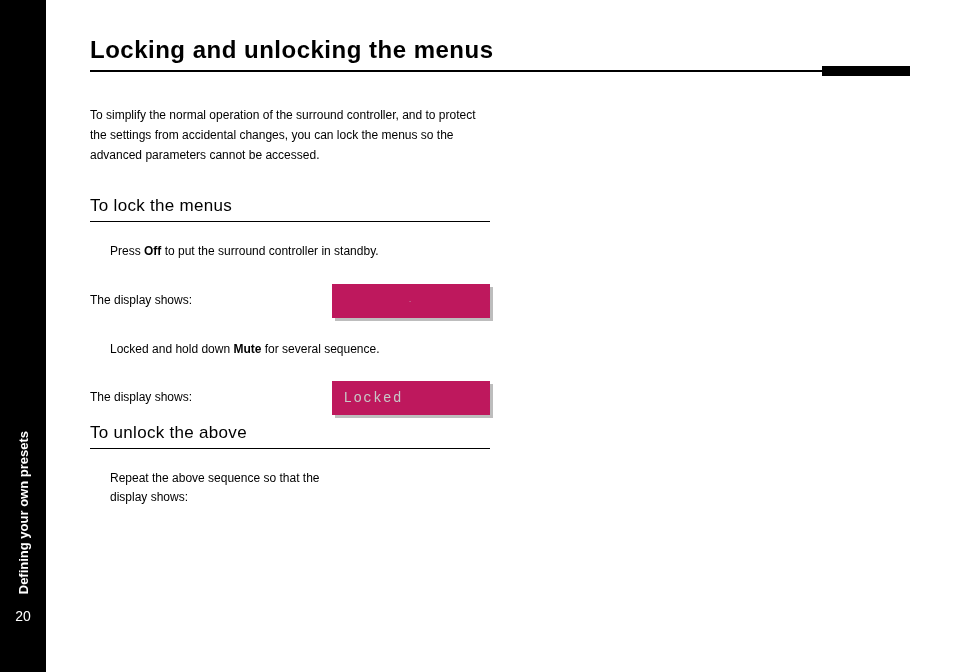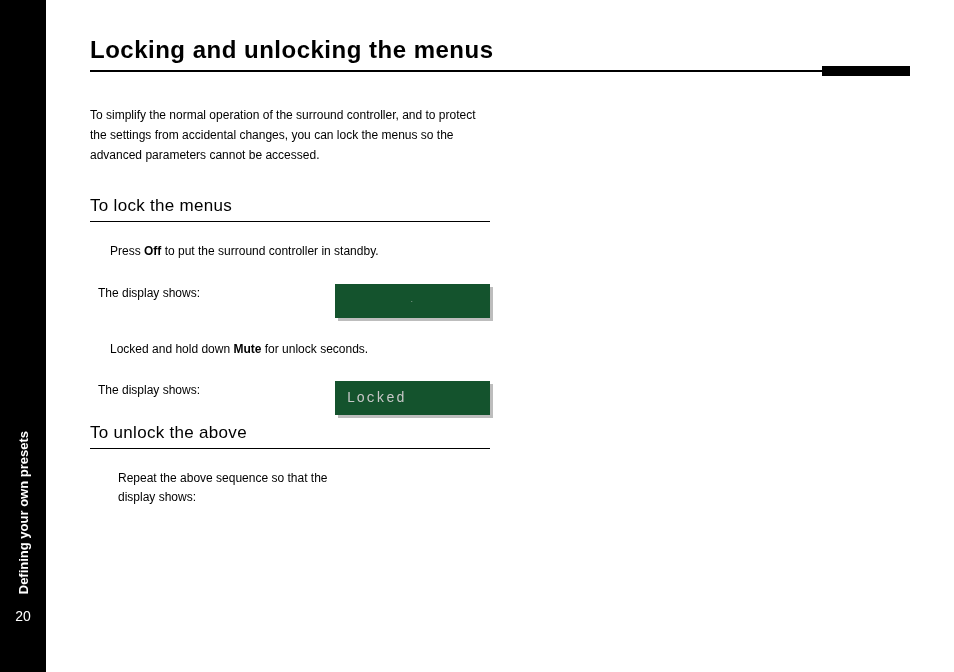--- a/index.html
+++ b/index.html
@@ -80,34 +80,34 @@
   .step {
     font-size: 12px;
     line-height: 1.6;
     margin-left: 20px;
     margin-bottom: 22px;
     margin-top: 16px;
   }
   .step strong { font-weight: bold; }
   .display-row {
     display: flex;
+    align-items: center;
     margin-bottom: 22px;
-    margin-left: 8px;
   }
   .display-text {
     font-size: 12px;
     line-height: 1.6;
     width: 250px;
     padding-right: 16px;
   }
   .display-text.indent { margin-left: 20px; width: 230px; }
   .lcd {
     width: 164px;
     height: 34px;
-    background: #14532d;
+    background: #be185d;
     box-shadow: 3px 3px 0 #bdbdbd;
     display: flex;
     align-items: center;
     padding-left: 12px;
     font-family: "Courier New", monospace;
     font-size: 14px;
     color: #c8c8c8;
     letter-spacing: 1.5px;
   }
   .lcd.dot { justify-content: center; padding-left: 0; }
@@ -143,21 +143,21 @@
       </p>
 
       <div class="display-row">
         <div class="display-text">The display shows:</div>
         <div class="lcd dot">
             <span>.</span>
           </div>
       </div>
 
       <p class="step">
-        <span>Locked and hold down </span><strong>Mute</strong><span> for unlock seconds.</span>
+        <span>Locked and hold down </span><strong>Mute</strong><span> for several sequence.</span>
       </p>
 
       <div class="display-row section-gap">
         <div class="display-text">The display shows:</div>
         <div class="lcd">Locked</div>
       </div>
 
       <div class="subhead">To unlock the above</div>
       <div class="sub-underline"></div>
 

